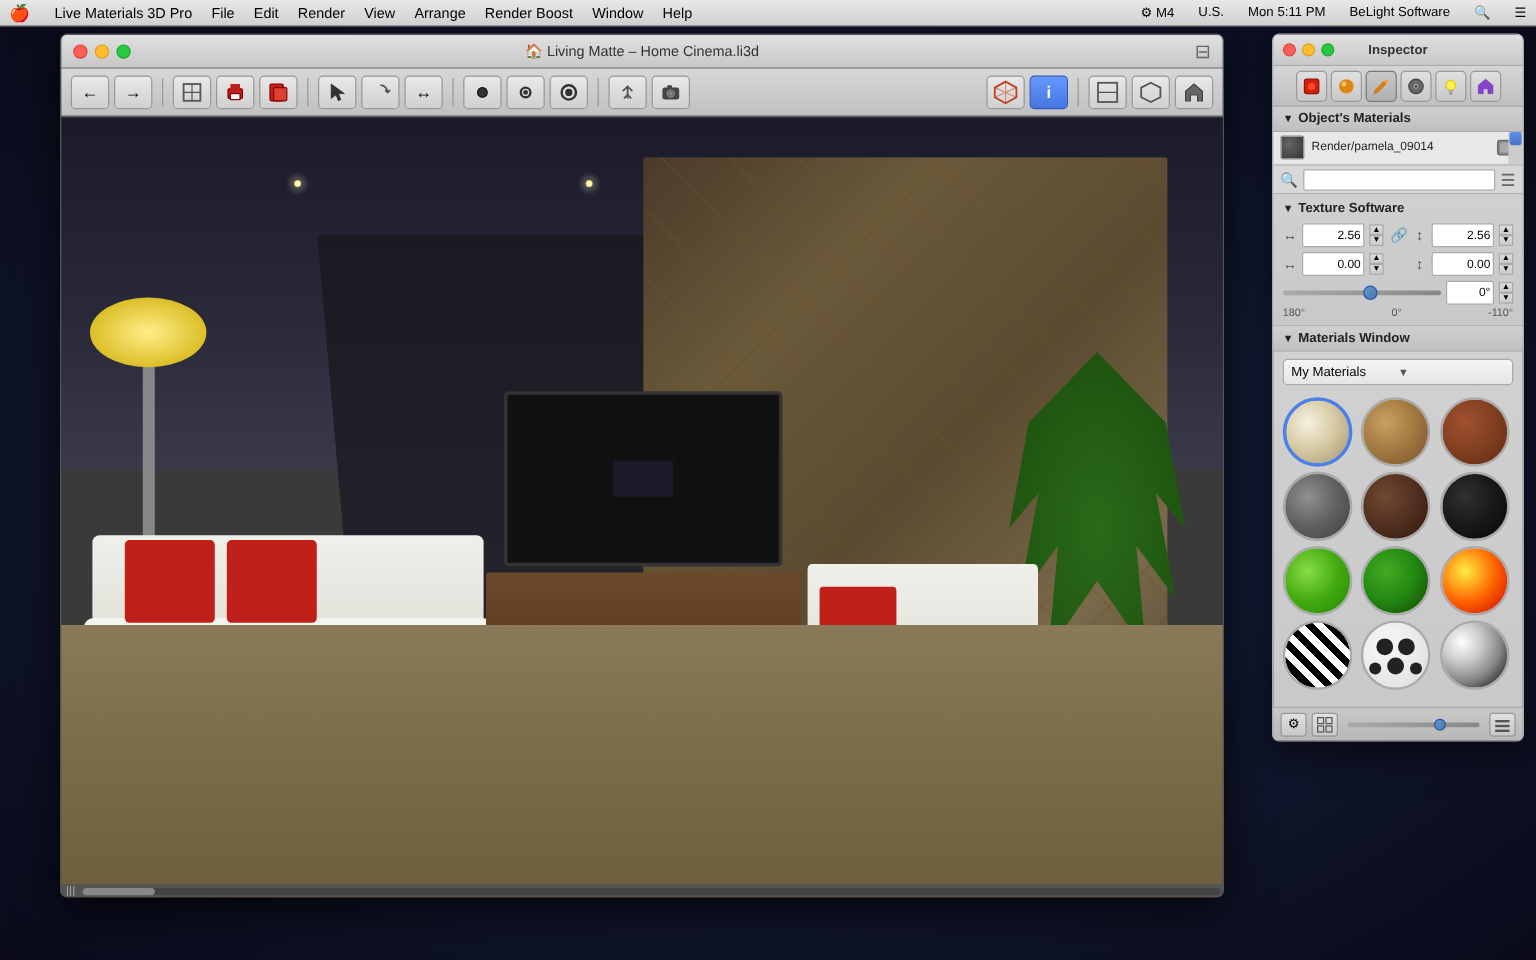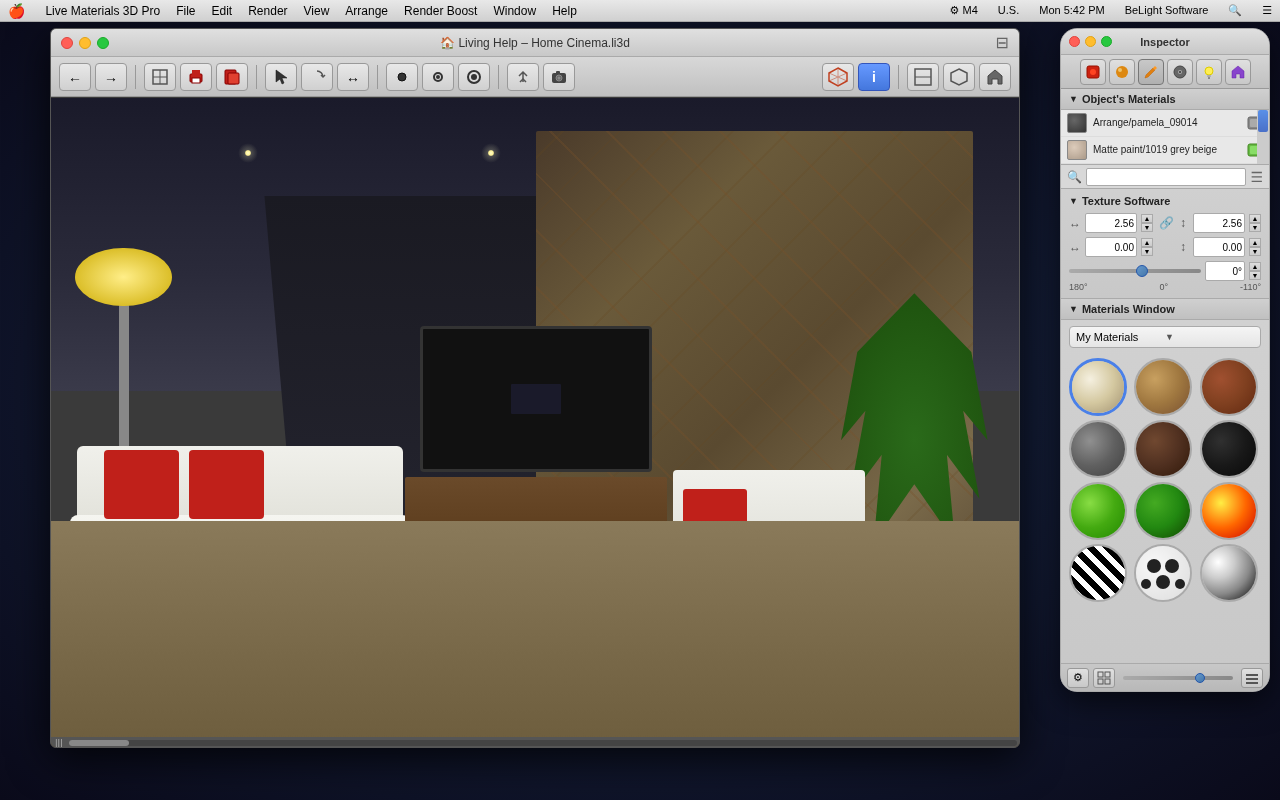--- a/index.html
+++ b/index.html
@@ -350,23 +350,23 @@
       height: 100%;
       background: #888;
       border-radius: 3px;
     }
 
     
     .inspector {
       position: absolute;
       top: 28px; right: 10px;
       width: 210px;
-      height: 664px;
+      height: 590px;
       background: linear-gradient(to bottom, #d8d8d8 0%, #c8c8c8 100%);
-      border-radius: 17px;
+      border-radius: 6px;
       box-shadow: 0 10px 30px rgba(0,0,0,0.6);
       border: 1px solid #aaa;
       overflow: hidden;
     }
 
     .inspector-titlebar {
       height: 26px;
       background: linear-gradient(to bottom, #e0e0e0, #c8c8c8);
       display: flex;
       align-items: center;
@@ -799,36 +799,36 @@
   <span class="menubar-item">Edit</span>
   <span class="menubar-item">Render</span>
   <span class="menubar-item">View</span>
   <span class="menubar-item">Arrange</span>
   <span class="menubar-item">Render Boost</span>
   <span class="menubar-item">Window</span>
   <span class="menubar-item">Help</span>
   <div class="menubar-right">
     <span>⚙ M4</span>
     <span>U.S.</span>
-    <span>Mon 5:42 PM</span>
+    <span>Mon 5:11 PM</span>
     <span>BeLight Software</span>
     <span>🔍</span>
     <span>☰</span>
   </div>
 </div>
 
 <div class="main-window">
 
   <div class="window-titlebar">
     <div class="traffic-lights">
       <div class="traffic-light close"></div>
       <div class="traffic-light minimize"></div>
       <div class="traffic-light maximize"></div>
     </div>
-    <div class="window-title">🏠 Living Help – Home Cinema.li3d</div>
+    <div class="window-title">🏠 Living Matte – Home Cinema.li3d</div>
     <div class="window-controls-right">⊟</div>
   </div>
 
   <div class="toolbar">
     <div class="toolbar-btn">←</div>
     <div class="toolbar-btn">→</div>
     <div class="toolbar-separator"></div>
     <div class="toolbar-btn">
       <svg width="18" height="18" viewBox="0 0 18 18" fill="none">
         <rect x="2" y="2" width="14" height="14" stroke="#555" stroke-width="1.5" fill="none"></rect>
@@ -1035,35 +1035,25 @@
   </div>
 
   <div class="section-header">
     <span class="triangle">▼</span>
     <span>Object's Materials</span>
   </div>
 
   <div class="materials-list">
     <div class="material-item">
       <div class="material-swatch" style="background: radial-gradient(circle at 35% 35%, #666, #333);"></div>
-      <span class="material-name">Arrange/pamela_09014</span>
+      <span class="material-name">Render/pamela_09014</span>
       <div class="material-icon">
         <svg width="14" height="14" viewBox="0 0 14 14">
           <rect x="1" y="1" width="12" height="12" rx="2" fill="#888" stroke="#666"></rect>
           <rect x="3" y="3" width="8" height="8" rx="1" fill="#aaa"></rect>
-        </svg>
-      </div>
-    </div>
-    <div class="material-item">
-      <div class="material-swatch" style="background: radial-gradient(circle at 35% 35%, #ddccbb, #aa9988);"></div>
-      <span class="material-name">Matte paint/1019 grey beige</span>
-      <div class="material-icon">
-        <svg width="14" height="14" viewBox="0 0 14 14">
-          <rect x="1" y="1" width="12" height="12" rx="2" fill="#66bb44" stroke="#448822"></rect>
-          <rect x="3" y="3" width="8" height="8" rx="1" fill="#88dd66"></rect>
         </svg>
       </div>
     </div>
     <div class="materials-scrollbar">
       <div class="materials-scrollbar-thumb"></div>
     </div>
   </div>
 
   <div class="filter-bar">
     <span class="filter-icon">🔍</span>

